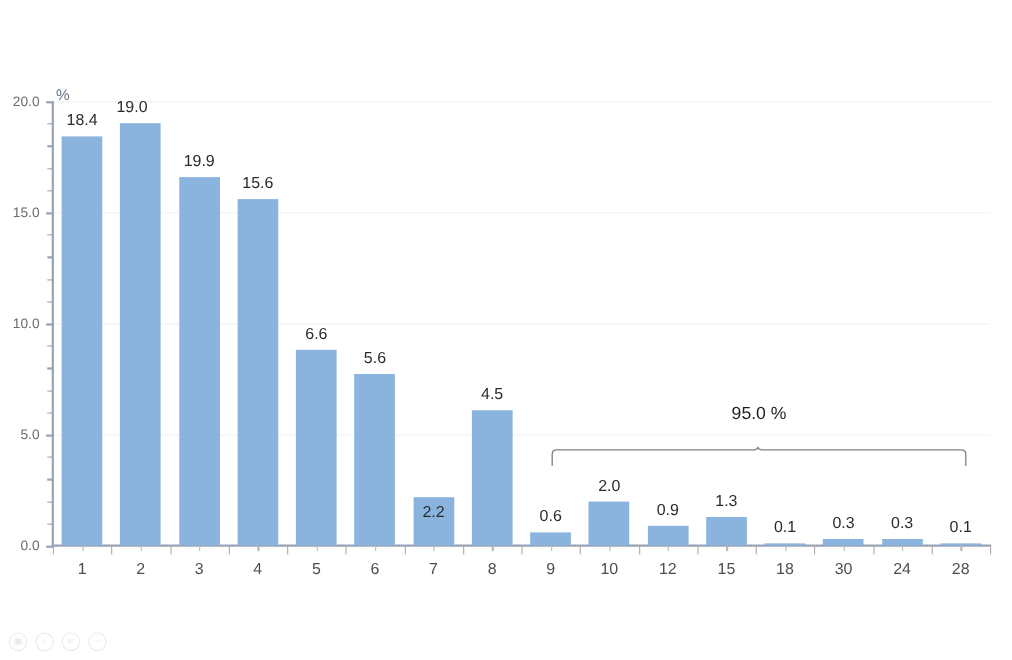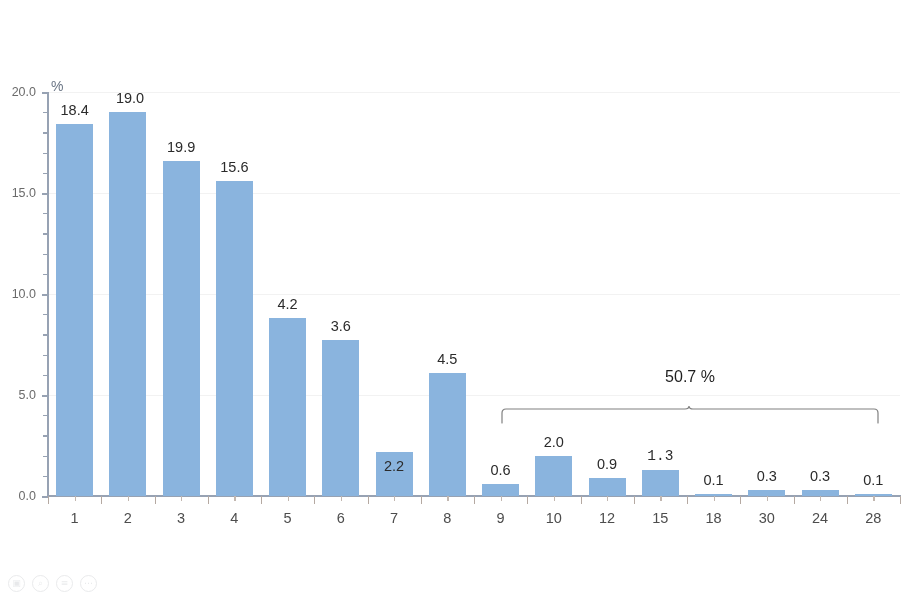--- a/index.html
+++ b/index.html
@@ -254,41 +254,41 @@
       <div class="x-tick" style="left: 687px;"></div>
       <div class="x-tick" style="left: 740.25px;"></div>
       <div class="x-tick" style="left: 793.5px;"></div>
       <div class="x-tick" style="left: 846.75px;"></div>
       <div class="x-tick" style="left: 900px;"></div>
     </div>
   <div id="bars-layer">
       <div class="bar" style="left: 56.125px; width: 37px; height: 371.68px; bottom: 104px; background: rgb(138, 180, 222);"></div>
       <div class="bar-value-label" style="left: 44.625px; top: 102.32px;">18.4</div>
       <div class="bar" style="left: 109.375px; width: 37px; height: 383.8px; bottom: 104px; background: rgb(138, 180, 222);"></div>
-      <div class="bar-value-label" style="left: 100px; top: 90.2px; text-align: center;">19.0</div>
+      <div class="bar-value-label" style="left: 90px; top: 90.2px; text-align: center;">19.0</div>
       <div class="bar" style="left: 162.625px; width: 37px; height: 335.32px; bottom: 104px; background: rgb(138, 180, 222);"></div>
       <div class="bar-value-label" style="left: 151.125px; top: 138.68px;">19.9</div>
       <div class="bar" style="left: 215.875px; width: 37px; height: 315.12px; bottom: 104px; background: rgb(138, 180, 222);"></div>
       <div class="bar-value-label" style="left: 204.375px; top: 158.88px;">15.6</div>
       <div class="bar" style="left: 269.125px; width: 37px; height: 177.76px; bottom: 104px; background: rgb(138, 180, 222);"></div>
-      <div class="bar-value-label" style="left: 257.625px; top: 296.24px;">4.2</div>
+      <div class="bar-value-label" style="left: 257.625px; top: 296.24px;">6.6</div>
       <div class="bar" style="left: 322.375px; width: 37px; height: 155.54px; bottom: 104px; background: rgb(138, 180, 222);"></div>
-      <div class="bar-value-label" style="left: 310.875px; top: 318.46px;">3.6</div>
+      <div class="bar-value-label" style="left: 310.875px; top: 318.46px;">5.6</div>
       <div class="bar" style="left: 375.625px; width: 37px; height: 44.44px; bottom: 104px; background: rgb(138, 180, 222);"></div>
       <div class="bar-value-label" style="left: 364.125px; top: 429.56px; margin-top: 28px;">2.2</div>
       <div class="bar" style="left: 428.875px; width: 37px; height: 123.22px; bottom: 104px; background: rgb(138, 180, 222);"></div>
       <div class="bar-value-label" style="left: 417.375px; top: 350.78px;">4.5</div>
       <div class="bar" style="left: 482.125px; width: 37px; height: 12.12px; bottom: 104px; background: rgb(138, 180, 222);"></div>
       <div class="bar-value-label" style="left: 470.625px; top: 461.88px;">0.6</div>
       <div class="bar" style="left: 535.375px; width: 37px; height: 40.4px; bottom: 104px; background: rgb(138, 180, 222);"></div>
       <div class="bar-value-label" style="left: 523.875px; top: 433.6px;">2.0</div>
       <div class="bar" style="left: 588.625px; width: 37px; height: 18.18px; bottom: 104px; background: rgb(138, 180, 222);"></div>
       <div class="bar-value-label" style="left: 577.125px; top: 455.82px;">0.9</div>
       <div class="bar" style="left: 641.875px; width: 37px; height: 26.26px; bottom: 104px; background: rgb(138, 180, 222);"></div>
-      <div class="bar-value-label" style="left: 630.375px; top: 447.74px; font-family: Liberation Mono, monospace;">1.3</div>
+      <div class="bar-value-label" style="left: 630.375px; top: 447.74px;">1.3</div>
       <div class="bar" style="left: 695.125px; width: 37px; height: 2.02px; bottom: 104px; background: rgb(138, 180, 222);"></div>
       <div class="bar-value-label" style="left: 683.625px; top: 471.98px;">0.1</div>
       <div class="bar" style="left: 748.375px; width: 37px; height: 6.06px; bottom: 104px; background: rgb(138, 180, 222);"></div>
       <div class="bar-value-label" style="left: 736.875px; top: 467.94px;">0.3</div>
       <div class="bar" style="left: 801.625px; width: 37px; height: 6.06px; bottom: 104px; background: rgb(138, 180, 222);"></div>
       <div class="bar-value-label" style="left: 790.125px; top: 467.94px;">0.3</div>
       <div class="bar" style="left: 854.875px; width: 37px; height: 2.02px; bottom: 104px; background: rgb(138, 180, 222);"></div>
       <div class="bar-value-label" style="left: 843.375px; top: 471.98px;">0.1</div>
     </div>
   <div id="x-axis-labels">
@@ -303,21 +303,21 @@
       <div class="x-tick-label" style="left: 473.625px;">9</div>
       <div class="x-tick-label" style="left: 526.875px;">10</div>
       <div class="x-tick-label" style="left: 580.125px;">12</div>
       <div class="x-tick-label" style="left: 633.375px;">15</div>
       <div class="x-tick-label" style="left: 686.625px;">18</div>
       <div class="x-tick-label" style="left: 739.875px;">30</div>
       <div class="x-tick-label" style="left: 793.125px;">24</div>
       <div class="x-tick-label" style="left: 846.375px;">28</div>
     </div>
 
-  <div class="bracket-label">50.7 %</div>
+  <div class="bracket-label">95.0 %</div>
 
   <div class="bracket-wrap">
     <svg width="380" height="18" viewBox="0 0 380 18">
       <path d="M2,17 L2,7 Q2,3 6,3 L185,3 Q189,3 189,0 Q189,3 193,3 L374,3 Q378,3 378,7 L378,17" fill="none" stroke="#808080" stroke-width="1.2" stroke-linecap="round"></path>
     </svg>
   </div>
 
   <div class="toolbar" id="toolbar">
       <div class="toolbar-icon">▣</div>
       <div class="toolbar-icon">⌕</div>

